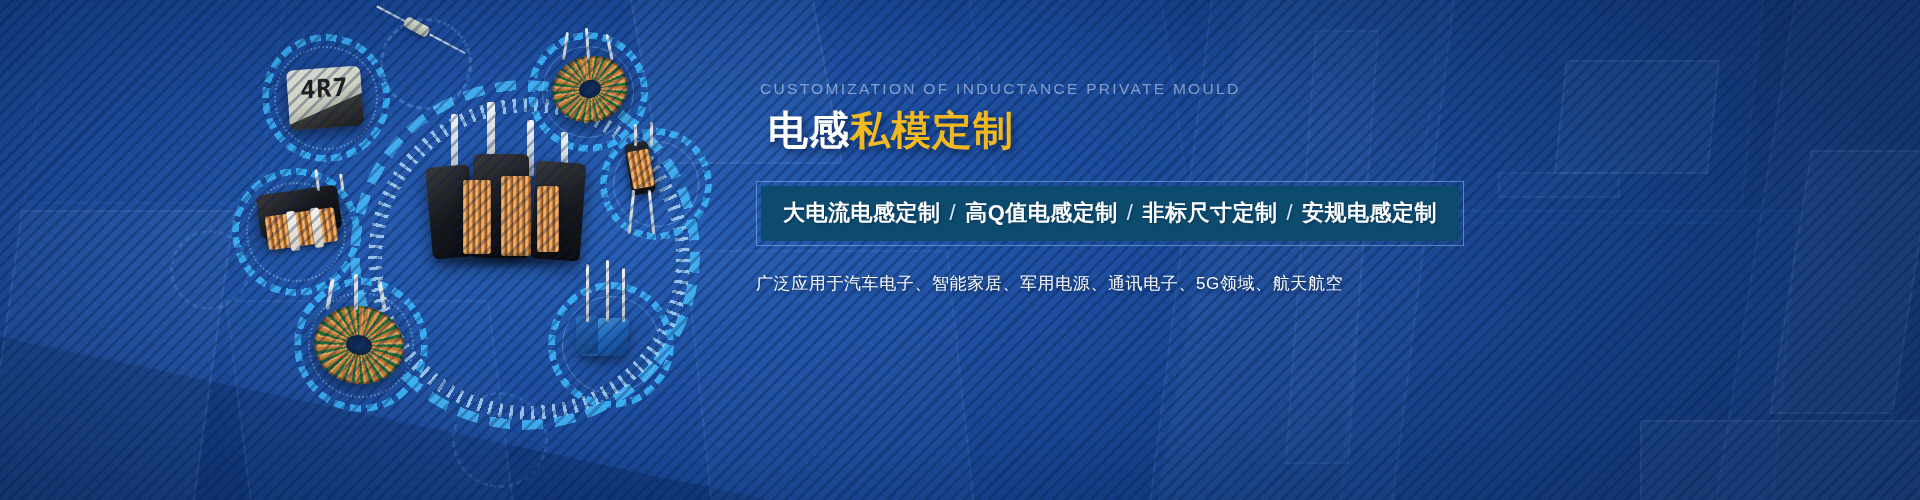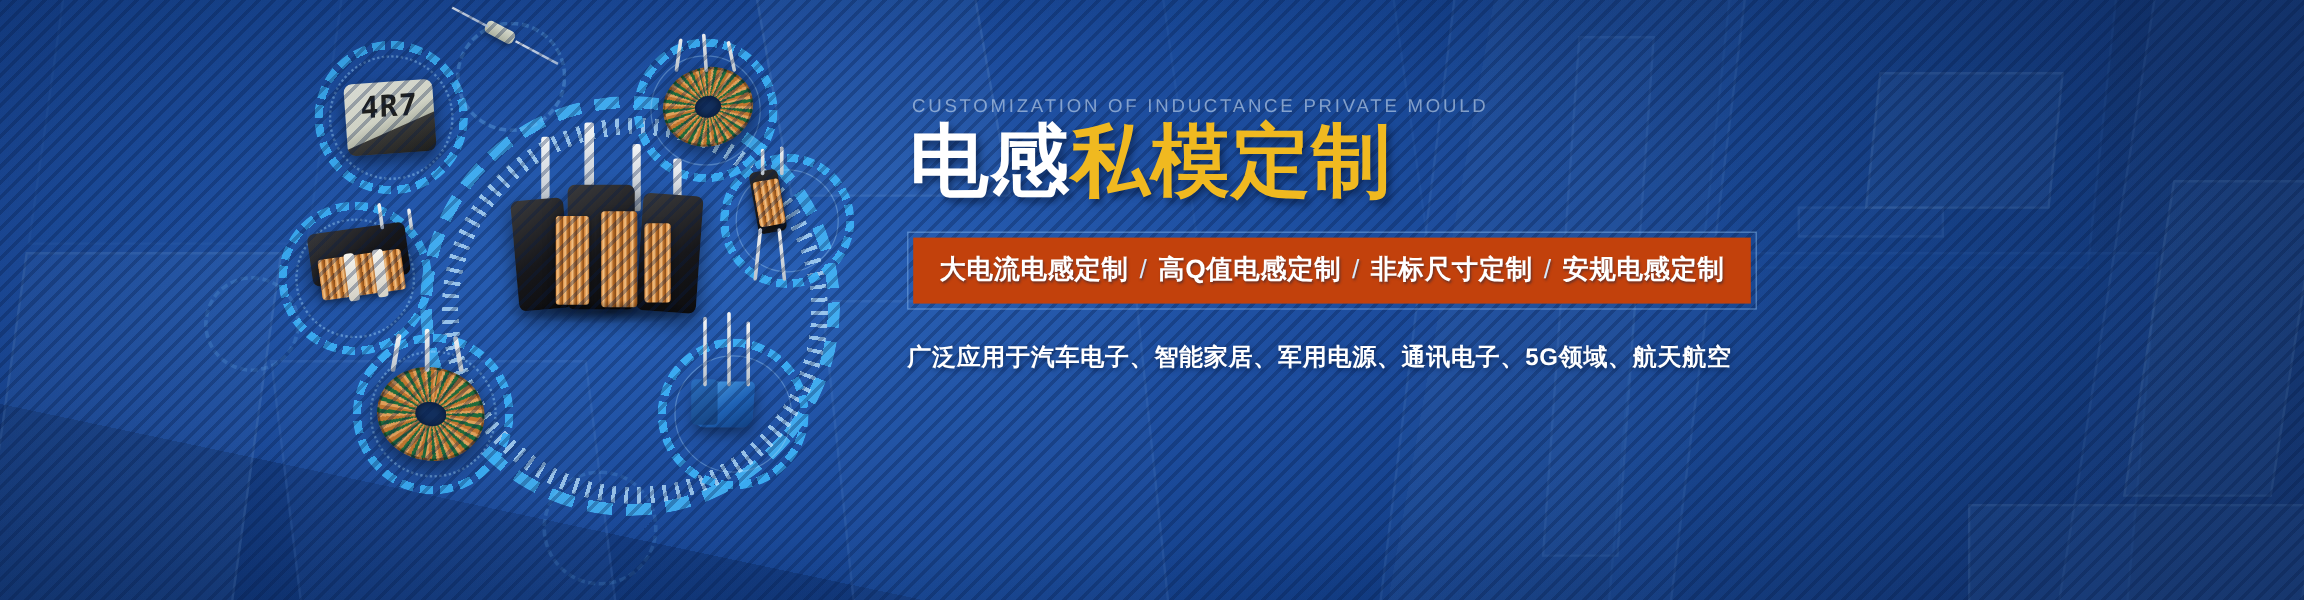--- a/index.html
+++ b/index.html
@@ -203,54 +203,53 @@
   }
   .eyebrow {
     font-size: 15.5px;
     letter-spacing: 2.3px;
     color: rgba(196,214,238,.62);
     font-weight: 400;
     margin: 0 0 8px 4px;
     white-space: nowrap;
   }
   .headline {
-    margin: 2px;
-    font-size: 66px;
+    margin: 12px;
+    font-size: 40px;
     font-weight: 700;
     line-height: 1.02;
     letter-spacing: 1px;
     white-space: nowrap;
     text-shadow: 3px 4px 6px rgba(3,18,48,.55);
-    font-family: Liberation Mono, monospace;
   }
   .headline .hl-white { color: #ffffff; }
   .headline .hl-gold  { color: #f0b920; }
 
   .pill-wrap {
     margin-top: 18px;
     padding: 4px;
     border: 1px solid rgba(140,190,240,.55);
     display: inline-block;
   }
   .pill {
-    background: #c2410c;
+    background: #0c4a6e;
     color: #ffffff;
     font-size: 22px;
     font-weight: 700;
     letter-spacing: .5px;
     padding: 12px 22px 13px 22px;
     white-space: nowrap;
     text-shadow: 1px 1px 2px rgba(0,30,70,.45);
   }
   .pill .sep { color: #d7e9fb; font-weight: 400; padding: 0 9px; }
 
   .tagline {
     margin-top: 26px;
-    font-size: 20px;
-    font-weight: 700;
+    font-size: 17px;
+    font-weight: 400;
     color: #ffffff;
     letter-spacing: .6px;
     white-space: nowrap;
     text-shadow: 1px 2px 4px rgba(4,20,52,.6);
   }
 </style>
 </head>
 <body>
 
 <div class="banner">

